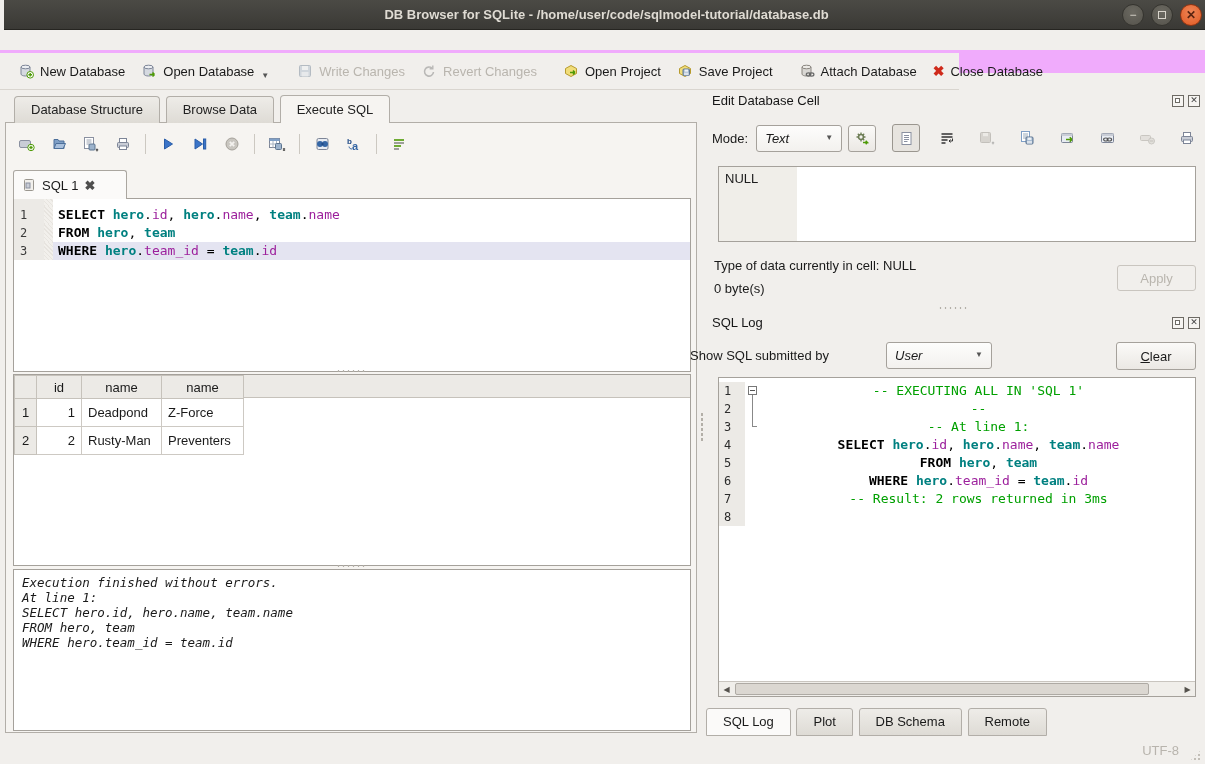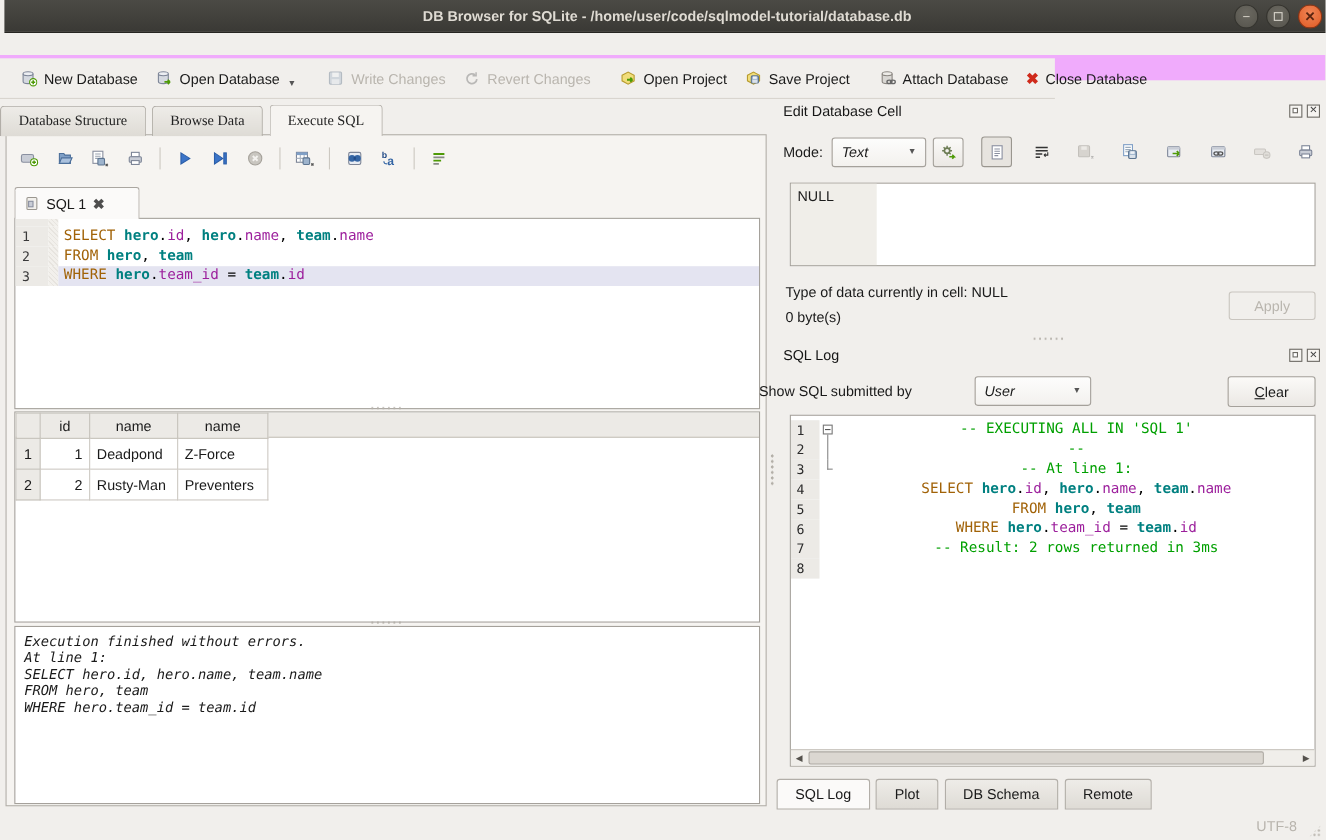--- a/index.html
+++ b/index.html
@@ -33,21 +33,21 @@
   .tbtn { display:flex; align-items:center; gap:6px; padding:4px 8px; white-space:nowrap; }
   .tbtn.disabled { color:#b9b5ae; }
   .caret-down { font-size:8px; color:#555; margin-left:1px; transform:translateY(4px); }
   .icon16 { width:16px; height:16px; display:inline-block; flex:none; }
   .redx { color:#cf2a1b; font-weight:bold; font-size:14px; }
 
   
   .main-tab { display:inline-block; padding:5px 16px 6px; border:1px solid #b2aea8; border-bottom:none;
     background:linear-gradient(#ecu 0,#e0ddd7 100%); background:linear-gradient(#eeece8,#dedbd5);
     border-radius:4px 4px 0 0; margin-right:2px; color:#222; }
-  #main-tabs { position:absolute; top:95px; left:0; height:28px; z-index:3;font-family:Liberation Serif, serif; }
+  #main-tabs { position:absolute; top:95px; left:14px; height:28px; z-index:3; }
   .main-tab.active { background:#f6f4f1; padding-top:6px; position:relative; z-index:4; }
 
   
   #left-panel { position:absolute; top:122px; left:5px; width:692px; height:611px;
     background:#f6f4f1; border:1px solid #b2aea8; }
 
   #exec-toolbar { position:absolute; top:7px; left:8px; display:flex; align-items:center; gap:6px; height:28px; }
   .itbtn { width:26px; height:26px; display:flex; align-items:center; justify-content:center; border-radius:3px; }
   .esep { width:1px; height:20px; background:#ccc8c1; margin:0 3px; }
 
@@ -58,21 +58,21 @@
   #sql-tab .closex { color:#4e4e4e; font-weight:bold; font-size:13px; }
 
   
   #editor { position:absolute; top:75px; left:7px; width:678px; height:174px; background:#fff;
     border:1px solid #a5a19b; overflow:hidden; }
   .code-line { display:flex; height:18px; line-height:18px; font-family:"DejaVu Sans Mono", monospace; font-size:13px; }
   .gutter-cell { width:30px; flex:none; background:#eceae6; color:#3a3a3a; font-size:12px; padding-left:6px; }
   .fold-strip { width:9px; flex:none; background:repeating-linear-gradient(45deg,#e7e4df 0 1px,#f2f0ec 1px 3px); }
   .code-text { flex:1; white-space:pre; padding-left:5px; }
   .code-line.current .code-text, .code-line.current .fold-strip2 { background:#e4e4f1; }
-  .kw { color:#a16207; font-weight:normal; }
+  .kw { color:#000000; font-weight:bold; }
   .tbl { color:#008080; font-weight:bold; }
   .fld { color:#9c1f9c; }
   .pl { color:#000; }
   .com { color:#00a000; }
   #editor .pad-top { height:7px; display:flex; }
   #editor .pad-top .gutter-cell { height:7px; }
 
   
   #results { position:absolute; top:251px; left:7px; width:678px; height:192px; background:#fff;
     border:1px solid #a5a19b; overflow:hidden; }

